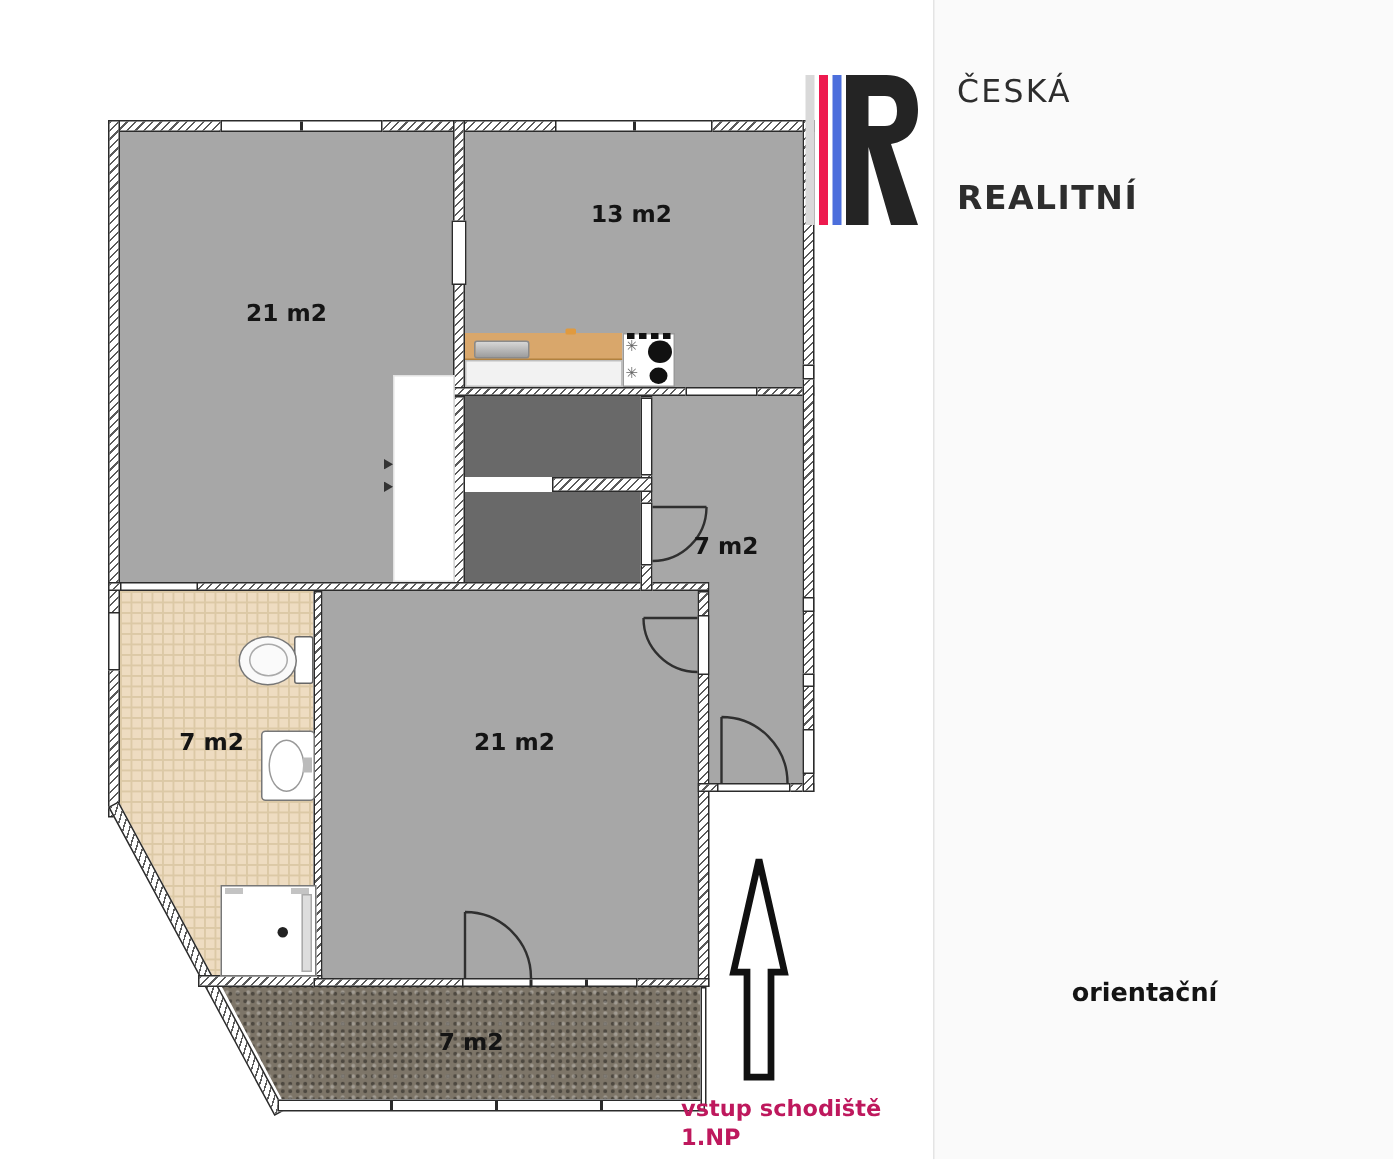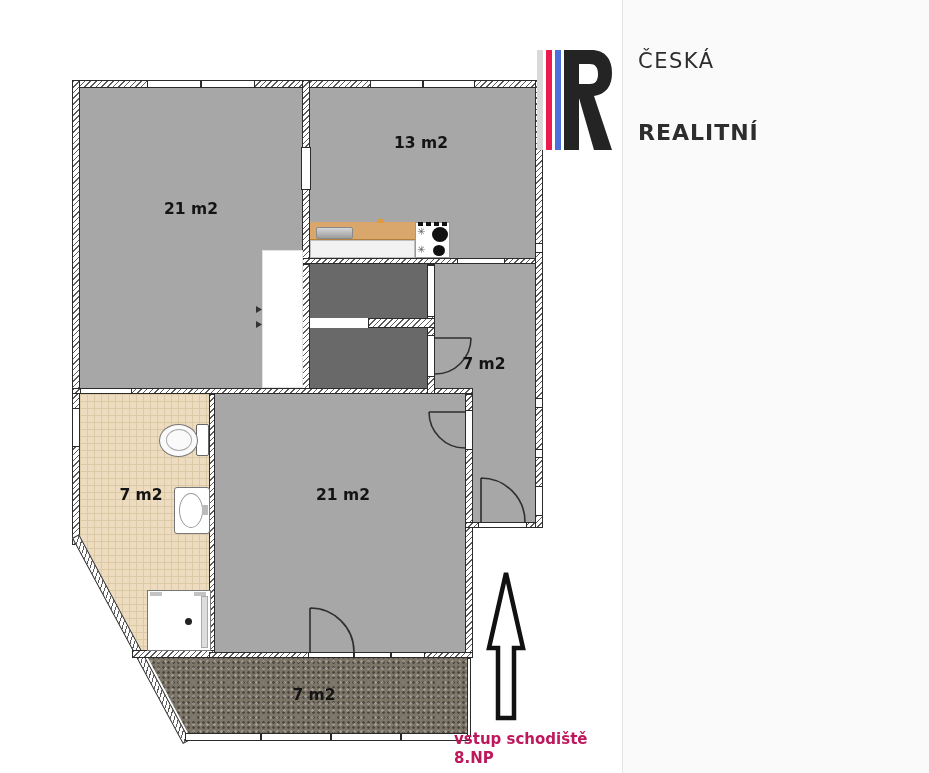--- a/index.html
+++ b/index.html
@@ -141,27 +141,28 @@
   <div class="lbl" style="left:484px;top:364px;">7 m2</div>
   <div class="lbl" style="left:141px;top:495px;">7 m2</div>
   <div class="lbl" style="left:343px;top:495px;">21 m2</div>
   <div class="lbl" style="left:314px;top:695px;">7 m2</div>
 
   <svg class="overlay" width="929" height="773" viewBox="0 0 929 773">
     <polygon points="506,573 523,648 514,648 514,718 498,718 498,648 489,648" fill="#ffffff" stroke="#111" stroke-width="4.5" stroke-linejoin="miter"></polygon>
   </svg>
   <div class="entrance-text">
     <div>vstup schodiště</div>
-    <div>8.NP</div>
+    <div>1.NP</div>
   </div>
 
   <div class="panel">
     <div class="brand-line" style="top:49px;font-size:21px;text-align:center;">ČESKÁ</div>
     <div class="brand-line" style="top:108px;font-size:22px;font-weight:bold;letter-spacing:1px;margin-top:12px;">REALITNÍ</div>
     <div class="caption">
+      <div>orientační</div>
     </div>
   </div>
 
   <div class="stripe" style="left:537px;background:#d9d9d9;"></div>
   <div class="stripe" style="left:546px;background:#ed1a4f;"></div>
   <div class="stripe" style="left:555px;background:#4c6fdc;"></div>
   <svg class="abs" style="left:564px;top:50px;" width="48" height="100" viewBox="0 0 48 100">
     <path fill-rule="evenodd" fill="#242424" d="M0 0 H27 C42 0 48 10 48 23 C48 36 42 44 30 46 L48 100 H30 L15 48 V100 H0 Z
          M15 14 V34 H26 C31 34 34 31 34 24 C34 17 31 14 26 14 Z"></path>
   </svg>

